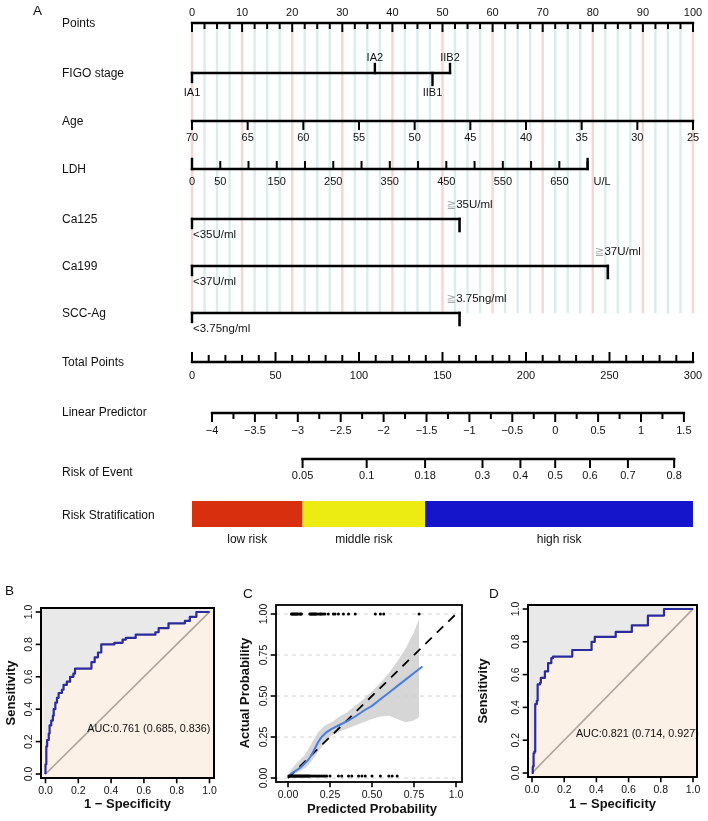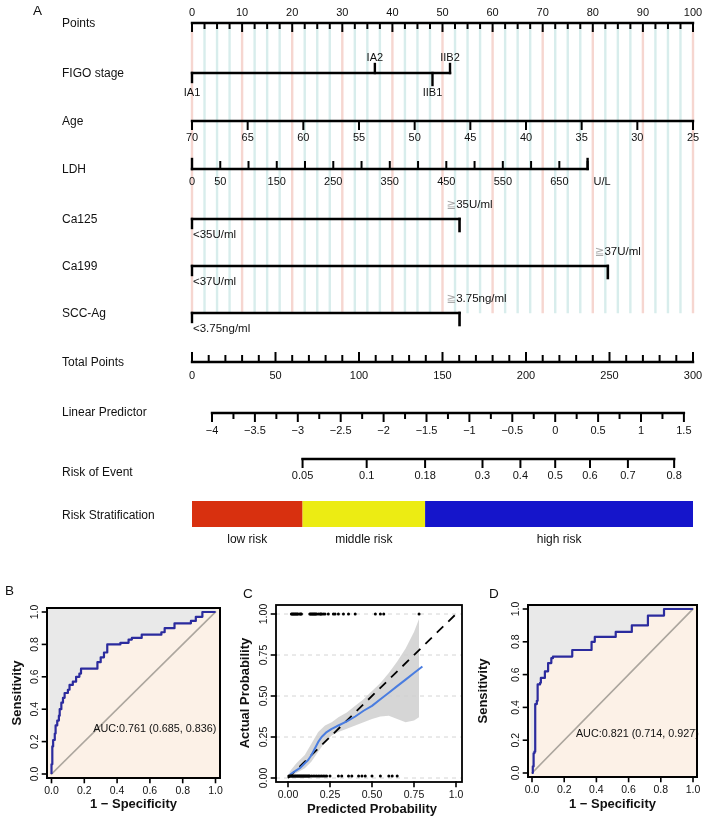--- a/index.html
+++ b/index.html
@@ -314,21 +314,21 @@
         <g>
           <text x="62" y="519" font-size="12" text-anchor="start" font-weight="normal" fill="#111">Risk Stratification</text>
           <rect x="192" y="501" width="110.56713558751943" height="26" fill="#d8300f"></rect>
           <text x="247.28356779375972" y="543" font-size="12" text-anchor="middle" font-weight="normal" fill="#111">low risk</text>
           <rect x="302.56713558751943" y="501" width="122.5302498246985" height="26" fill="#ecec13"></rect>
           <text x="363.83226049986865" y="543" font-size="12" text-anchor="middle" font-weight="normal" fill="#111">middle risk</text>
           <rect x="425.09738541221793" y="501" width="267.90261458778207" height="26" fill="#1515cb"></rect>
           <text x="559.048692706109" y="543" font-size="12" text-anchor="middle" font-weight="normal" fill="#111">high risk</text>
         </g>
       </svg></div>
-  <div class="mount" id="mount-b" style="left:6px;top:575px;width:235px;height:246px"><svg width="235" height="246" viewBox="0 0 235 246">
+  <div class="mount" id="mount-b" style="left:0;top:575px;width:235px;height:246px"><svg width="235" height="246" viewBox="0 0 235 246">
         <rect x="41" y="33" width="173" height="170" fill="#fcf1e7"></rect>
         <polygon points="45.5,199.0 45.5,189.3 46.3,189.3 46.3,171.5 47.1,171.5 47.1,165.0 48.8,165.0 48.8,158.5 49.6,158.5 49.6,150.4 51.2,150.4 51.2,145.5 52.9,145.5 52.9,140.7 53.7,140.7 53.7,134.2 55.3,134.2 55.3,127.7 57.0,127.7 57.0,122.9 58.6,122.9 58.6,118.0 61.9,118.0 61.9,114.8 63.5,114.8 63.5,109.9 66.8,109.9 66.8,106.7 70.1,106.7 70.1,101.8 73.4,101.8 73.4,98.6 75.0,98.6 75.0,93.7 91.4,93.7 91.4,87.2 94.7,87.2 94.7,82.4 98.0,82.4 98.0,77.5 101.3,77.5 101.3,69.4 114.4,69.4 114.4,67.8 122.6,67.8 122.6,64.5 125.9,64.5 125.9,62.9 135.7,62.9 135.7,59.7 155.4,59.7 155.4,57.3 158.7,57.3 158.7,53.2 168.5,53.2 168.5,48.3 184.9,48.3 184.9,45.9 189.8,45.9 189.8,41.9 196.4,41.9 196.4,37.0 209.5,37.0 209.5,33.0 41.0,33.0 45.5,199.0" fill="#e9e9e9"></polygon>
         <line x1="45.5" y1="199" x2="209.5" y2="37" stroke="#aca69e" stroke-width="1.6" stroke-linecap="square"></line>
         <polyline fill="none" stroke="#2b2b9e" stroke-width="2.2" stroke-linejoin="round" points="45.50,199.00 45.50,189.28 46.32,189.28 46.32,171.46 47.14,171.46 47.14,164.98 48.78,164.98 48.78,158.50 49.60,158.50 49.60,150.40 51.24,150.40 51.24,145.54 52.88,145.54 52.88,140.68 53.70,140.68 53.70,134.20 55.34,134.20 55.34,127.72 56.98,127.72 56.98,122.86 58.62,122.86 58.62,118.00 61.90,118.00 61.90,114.76 63.54,114.76 63.54,109.90 66.82,109.90 66.82,106.66 70.10,106.66 70.10,101.80 73.38,101.80 73.38,98.56 75.02,98.56 75.02,93.70 91.42,93.70 91.42,87.22 94.70,87.22 94.70,82.36 97.98,82.36 97.98,77.50 101.26,77.50 101.26,69.40 114.38,69.40 114.38,67.78 122.58,67.78 122.58,64.54 125.86,64.54 125.86,62.92 135.70,62.92 135.70,59.68 155.38,59.68 155.38,57.25 158.66,57.25 158.66,53.20 168.50,53.20 168.50,48.34 184.90,48.34 184.90,45.91 189.82,45.91 189.82,41.86 196.38,41.86 196.38,37.00 209.50,37.00"></polyline>
         <text x="148.82" y="156.88" font-size="10.8" text-anchor="middle" font-weight="normal" fill="#111">AUC:0.761 (0.685, 0.836)</text>
         <line x1="45.5" y1="203" x2="45.5" y2="207.5" stroke="#000" stroke-width="1.6" stroke-linecap="square"></line>
         <text x="45.5" y="219" font-size="10.5" text-anchor="middle" font-weight="normal" fill="#111">0.0</text>
         <line x1="78.30000000000001" y1="203" x2="78.30000000000001" y2="207.5" stroke="#000" stroke-width="1.6" stroke-linecap="square"></line>
         <text x="78.30000000000001" y="219" font-size="10.5" text-anchor="middle" font-weight="normal" fill="#111">0.2</text>
         <line x1="111.10000000000001" y1="203" x2="111.10000000000001" y2="207.5" stroke="#000" stroke-width="1.6" stroke-linecap="square"></line>

